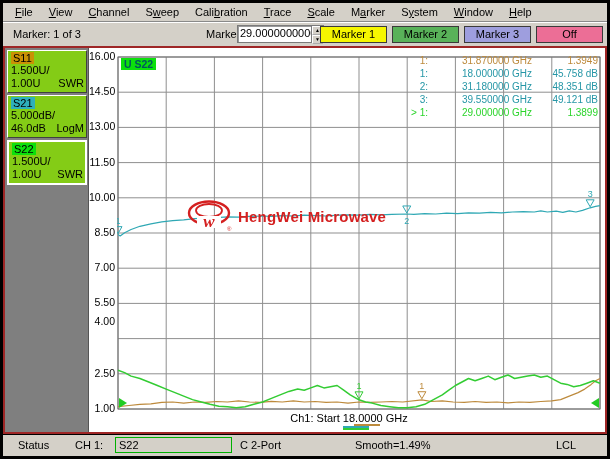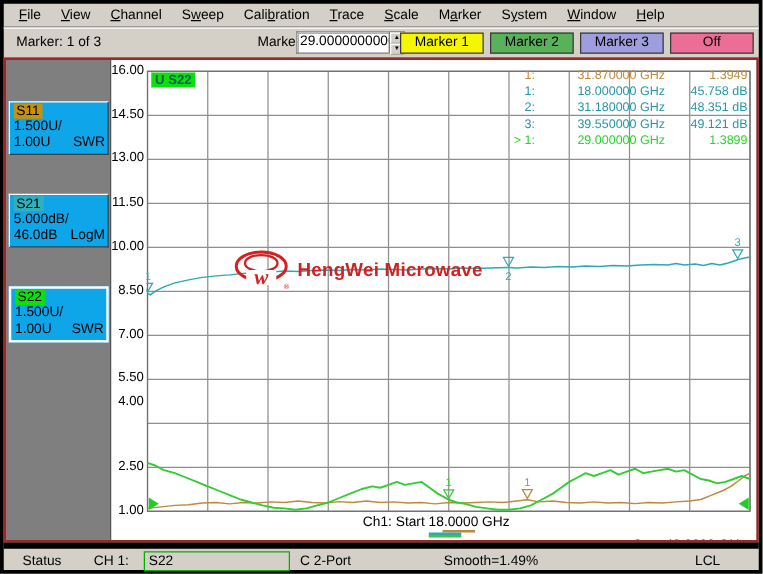--- a/index.html
+++ b/index.html
@@ -34,23 +34,23 @@
   .tb-btn { position:absolute; top:3px; width:67px; height:17px; line-height:15px;
     text-align:center; border:1px solid #3a3a3a; cursor:default; }
 
   
   .client { position:absolute; left:0; top:43px; width:604px; height:388px;
     border:2px solid #9e2626; box-shadow:inset 0 0 0 1px #e08080;
     background:#7f7f7f; display:flex; }
 
   
   .sidebar { width:83px; background:#7f7f7f; padding:2px 1px 0 2px; flex:none; }
-  .tr-panel { background:#0ea5e9; margin-bottom:2px; padding:1px 2px 2px 3px;
+  .tr-panel { background:#84cc16; margin-bottom:2px; padding:1px 2px 2px 3px;
     border-top:1px solid #fff; border-left:1px solid #fff;
-    border-right:1px solid #404040; border-bottom:1px solid #404040; cursor:default;margin-top:31px; }
+    border-right:1px solid #404040; border-bottom:1px solid #404040; cursor:default; }
   .tr-panel.selected { border:2px solid #ffffff; }
   .tr-chip { display:inline-block; padding:0 2px; font-size:11px; }
   .tr-line { font-size:11px; line-height:13px; }
   .tr-row { display:flex; justify-content:space-between; font-size:11px; line-height:13px;align-items:center; }
 
   
   .plotwin { flex:1; background:#fff; position:relative; overflow:hidden;
     border-left:1px solid #555; }
   .ytick { position:absolute; left:0; width:26px; text-align:right;
     font-size:10.5px; color:#000; }
@@ -67,21 +67,21 @@
   .logo-text { color:#d42020; font-weight:bold; font-size:15px; letter-spacing:0.2px; }
 
   .bottomline { position:absolute; left:12px; right:8px; top:364px; height:16px;
     display:flex; align-items:center; font-size:11px;flex-direction:column; }
   .leg { width:26px; border-top:2px solid; margin-left:13px; height:0; }
   .leg.first { margin-left:36px; }
   .stoplabel { margin-left:auto; }
 
   
   .statusbar { position:absolute; left:0; top:431px; width:100%; height:22px;
-    border-top:5px solid #000000; }
+    border-top:1px solid #000000; }
   .sb-item { position:absolute; top:4px; }
   .sb-box { position:absolute; left:112px; top:2px; width:117px; height:16px;
     border:1px solid #00b000; padding:1px 0 0 3px; }
 </style>
 </head>
 <body>
 
 <div class="app">
 
   <div class="menubar" id="menubar">

